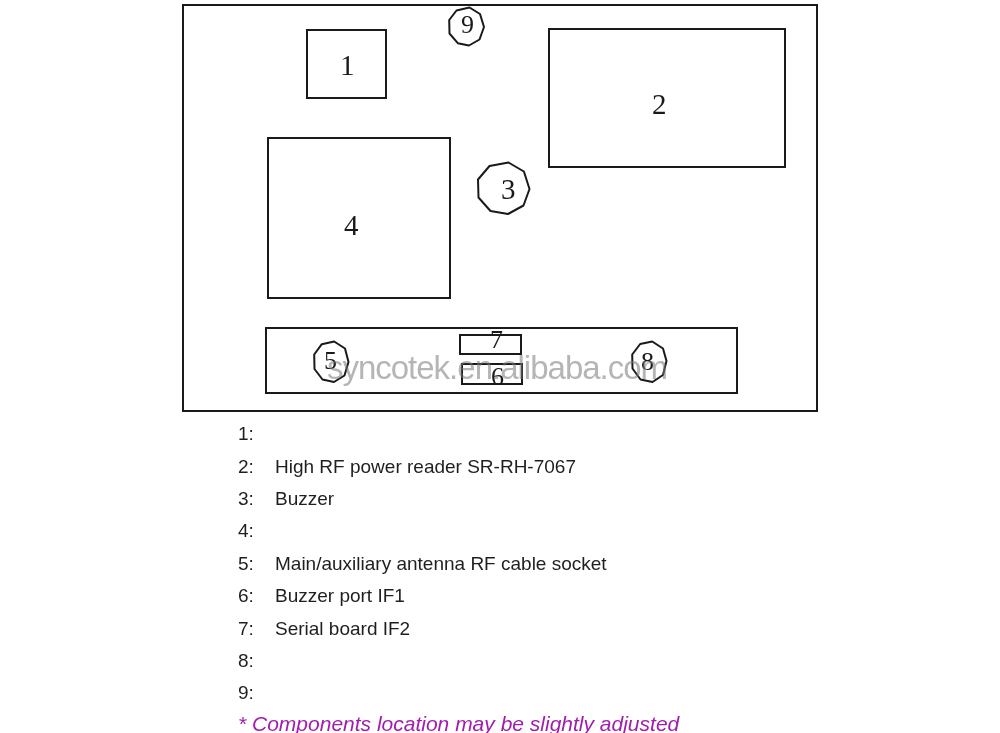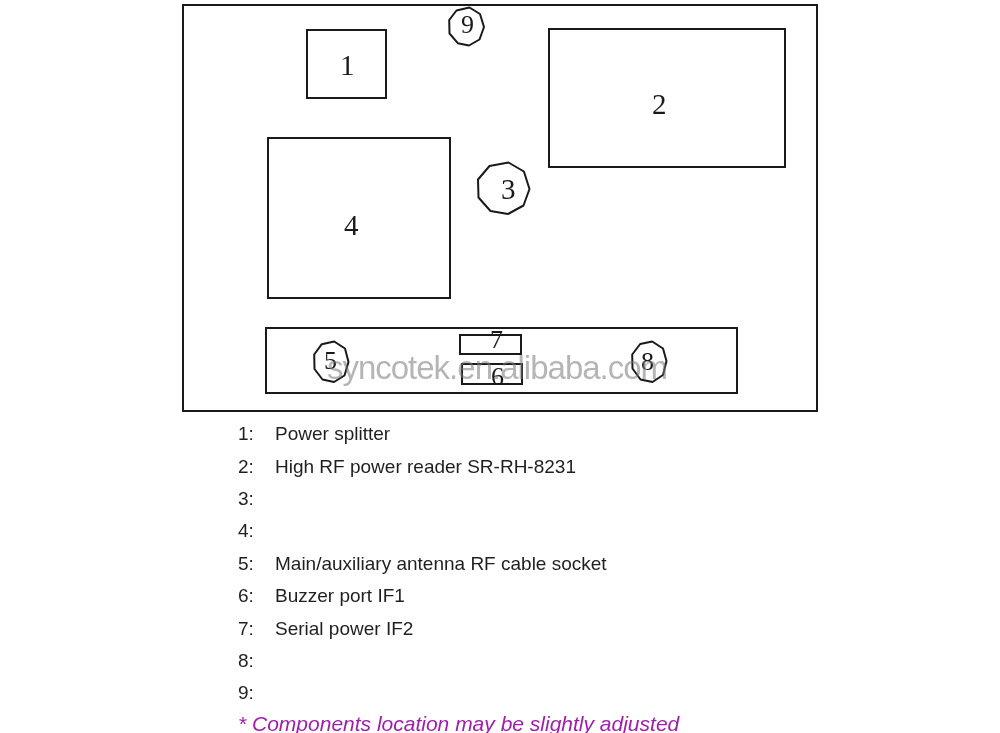--- a/index.html
+++ b/index.html
@@ -93,43 +93,43 @@
   <span class="digit med d6">6</span>
   <span class="digit med d7">7</span>
   <span class="digit med d8">8</span>
   <span class="digit med d9">9</span>
 
   <div class="watermark">syncotek.en.alibaba.com</div>
 
   <div class="legend">
     <div class="legend-row">
       <span class="num">1:</span>
-      <span class="lbl">Power splitter</span>
     </div>
     <div class="legend-row">
       <span class="num">2:</span>
-      <span class="lbl">High RF power reader SR-RH-8231</span>
+      <span class="lbl">High RF power reader SR-RH-7067</span>
     </div>
     <div class="legend-row">
       <span class="num">3:</span>
+      <span class="lbl">Buzzer</span>
     </div>
     <div class="legend-row">
       <span class="num">4:</span>
     </div>
     <div class="legend-row">
       <span class="num">5:</span>
       <span class="lbl">Main/auxiliary antenna RF cable socket</span>
     </div>
     <div class="legend-row">
       <span class="num">6:</span>
       <span class="lbl">Buzzer port IF1</span>
     </div>
     <div class="legend-row">
       <span class="num">7:</span>
-      <span class="lbl">Serial power IF2</span>
+      <span class="lbl">Serial board IF2</span>
     </div>
     <div class="legend-row">
       <span class="num">8:</span>
     </div>
     <div class="legend-row">
       <span class="num">9:</span>
     </div>
   </div>
 
   <div class="footnote">* Components location may be slightly adjusted</div>

